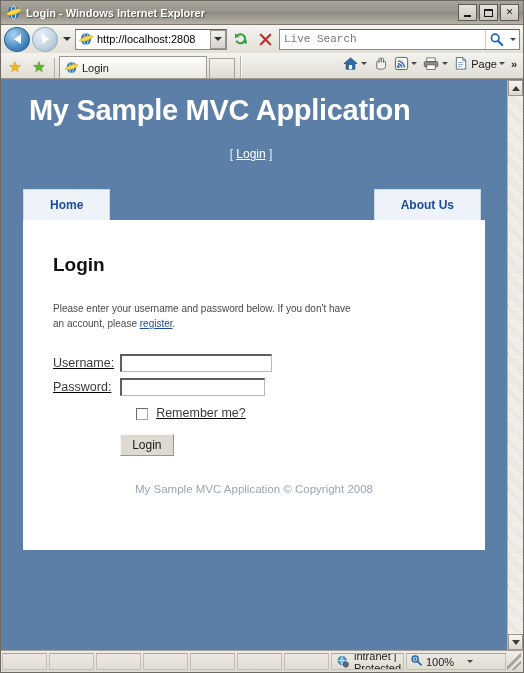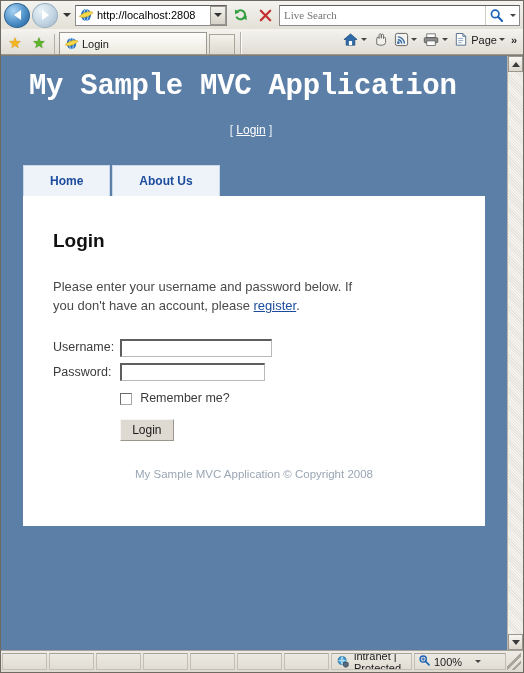--- a/index.html
+++ b/index.html
@@ -129,21 +129,21 @@
   .search-wrap {
     flex: 1 1 auto; height: 21px;
     background: #ffffff;
     border: 1px solid #8a8a8a;
     border-top-color: #5f5f5f;
     display: flex; align-items: center;
     min-width: 10px;
   }
   .search-input {
     border: 0; outline: 0; background: transparent;
-    font-family: Liberation Serif, serif;
+    font-family: Liberation Mono, monospace;
     font-size: 11px; color: #8c8c8c;
     flex: 1 1 auto; height: 100%;
     padding: 0 4px; min-width: 10px;
   }
   .search-btn {
     width: 22px; height: 19px; flex: 0 0 auto;
     display: flex; align-items: center; justify-content: center;
     border-left: 1px solid #cfcbc2;
   }
   .search-caret { width: 12px; display: flex; align-items: center; justify-content: center; flex:0 0 auto;}
@@ -217,37 +217,37 @@
   .page-inner {
     padding: 14px 22px 0 22px;
   }
   .site-title {
     font-size: 29px;
     font-weight: bold;
     color: #ffffff;
     letter-spacing: -0.3px;
     margin: 0 0 0 6px;
     line-height: 1.15;
-    font-family: Liberation Mono, monospace;
+    font-family: Liberation Sans, sans-serif;
   }
   .loginbar {
     text-align: center;
     margin-top: 20px;
     padding-right: 6px;
     font-size: 12px;
     color: #e8eef5;
   }
   .loginbar a {
     color: #ffffff;
     text-decoration: underline;
   }
   .menu {
     margin-top: 28px;
     display: flex;
-    justify-content: flex-start;
+    justify-content: space-between;
     padding-right: 4px;
     gap: 2px;
   }
   .menu-item {
     background: #eef3f9;
     color: #1b4b9c;
     font-size: 12px;
     font-weight: bold;
     padding: 9px 26px;
     border-top: 1px solid #c9d9ea;
@@ -264,48 +264,48 @@
     position: relative;
   }
   .h2 {
     font-size: 19px;
     font-weight: bold;
     color: #111111;
     margin: 0 0 26px 0;
     font-family: "Liberation Sans", sans-serif;
   }
   .intro {
-    font-size: 13px;
+    font-size: 10px;
     color: #4a4a4a;
     line-height: 1.45;
     margin: 0 0 22px 0;
     max-width: 300px;
   }
   .intro a { color: #1b4b9c; text-decoration: underline; }
-  .form-table { border-collapse: collapse; }
+  .form-table { border-collapse: collapse; text-decoration: underline; }
   .form-table td { padding: 0 0 6px 0; vertical-align: middle; }
   .f-label {
     font-size: 12.5px; color: #3b3b3b;
     padding-right: 6px !important;
     white-space: nowrap;
   }
   .f-input {
     height: 18px;
     border: 1px solid #b9b9b9;
     border-top: 2px solid #5e5e5e;
     border-left: 2px solid #5e5e5e;
     background: #ffffff;
     font-family: "Liberation Sans", sans-serif;
     font-size: 12px;
     padding: 0 2px;
     outline: none;
   }
   .f-input.user { width: 152px; }
   .f-input.pass { width: 145px; }
-  .rem-row { display: flex; align-items: flex-end; gap: 8px; padding-top: 4px; }
+  .rem-row { display: flex; align-items: flex-end; gap: 8px; padding-top: 4px; margin-left: 16px; }
   .cbx {
     width: 12px; height: 12px;
     border: 1px solid #a8a8a8;
     border-top: 1px solid #6b6b6b;
     border-left: 1px solid #6b6b6b;
     background: #ffffff;
   }
   .rem-lbl { font-size: 12.5px; color: #3b3b3b; }
   .btn-login {
     margin-top: 8px;
@@ -369,21 +369,21 @@
     border: 1px solid #c3bfb6;
     border-top-color: #a9a59c;
     margin: 0 1px;
     display: flex; align-items: center;
     padding-left: 4px;
     gap: 4px;
     overflow: hidden;
   }
   .zone-ico { width: 14px; height: 14px; position: relative; flex:0 0 auto;}
   .st-zoom {
-    width: 92px; height: 17px;
+    width: 100px; height: 17px;
     border: 1px solid #c3bfb6;
     border-top-color: #a9a59c;
     margin: 0 1px;
     display: flex; align-items: center; gap: 3px;
     padding-left: 3px;
     flex: 0 0 auto;
   }
   .zoom-mag { color: #1c63b8; font-size: 11px; line-height: 1; }
   .grip {
     width: 14px; height: 17px; flex:0 0 auto;
@@ -392,20 +392,39 @@
       linear-gradient(135deg, transparent 0 70%, #a9a59c 70% 80%, transparent 80% 100%);
     margin-right: 2px;
   }
 </style>
 </head>
 <body>
 
 <div id="app">
   <div class="window">
 
+    <div class="titlebar">
+      <span class="title-icon">
+        <svg width="17" height="17" viewBox="0 0 16 16">
+          <ellipse cx="8" cy="8" rx="5.2" ry="6.2" fill="#1f6fc4"></ellipse>
+          <ellipse cx="8" cy="8" rx="2.2" ry="6.2" fill="none" stroke="#cfe4f7" stroke-width="1"></ellipse>
+          <path d="M1 9.5 C5 5.5, 12 3, 15.5 5.5 C13 9, 5 12.5, 1 9.5 Z" fill="#f7d94a" stroke="#c79a16" stroke-width="0.6"></path>
+        </svg>
+      </span>
+      <span class="title-text">Login - Windows Internet Explorer</span>
+      <span class="win-btns">
+        <span class="win-btn">
+            <i class="gl-min"></i>
+          </span>
+        <span class="win-btn">
+            <i class="gl-max"></i>
+          </span>
+        <span class="win-btn">✕</span>
+      </span>
+    </div>
 
     <div class="navbar">
       <span class="nav-back">
           <i class="arrow-l"></i>
         </span>
       <span class="nav-fwd">
           <i class="arrow-r"></i>
         </span>
       <span class="nav-drop">
           <i class="caret"></i>

